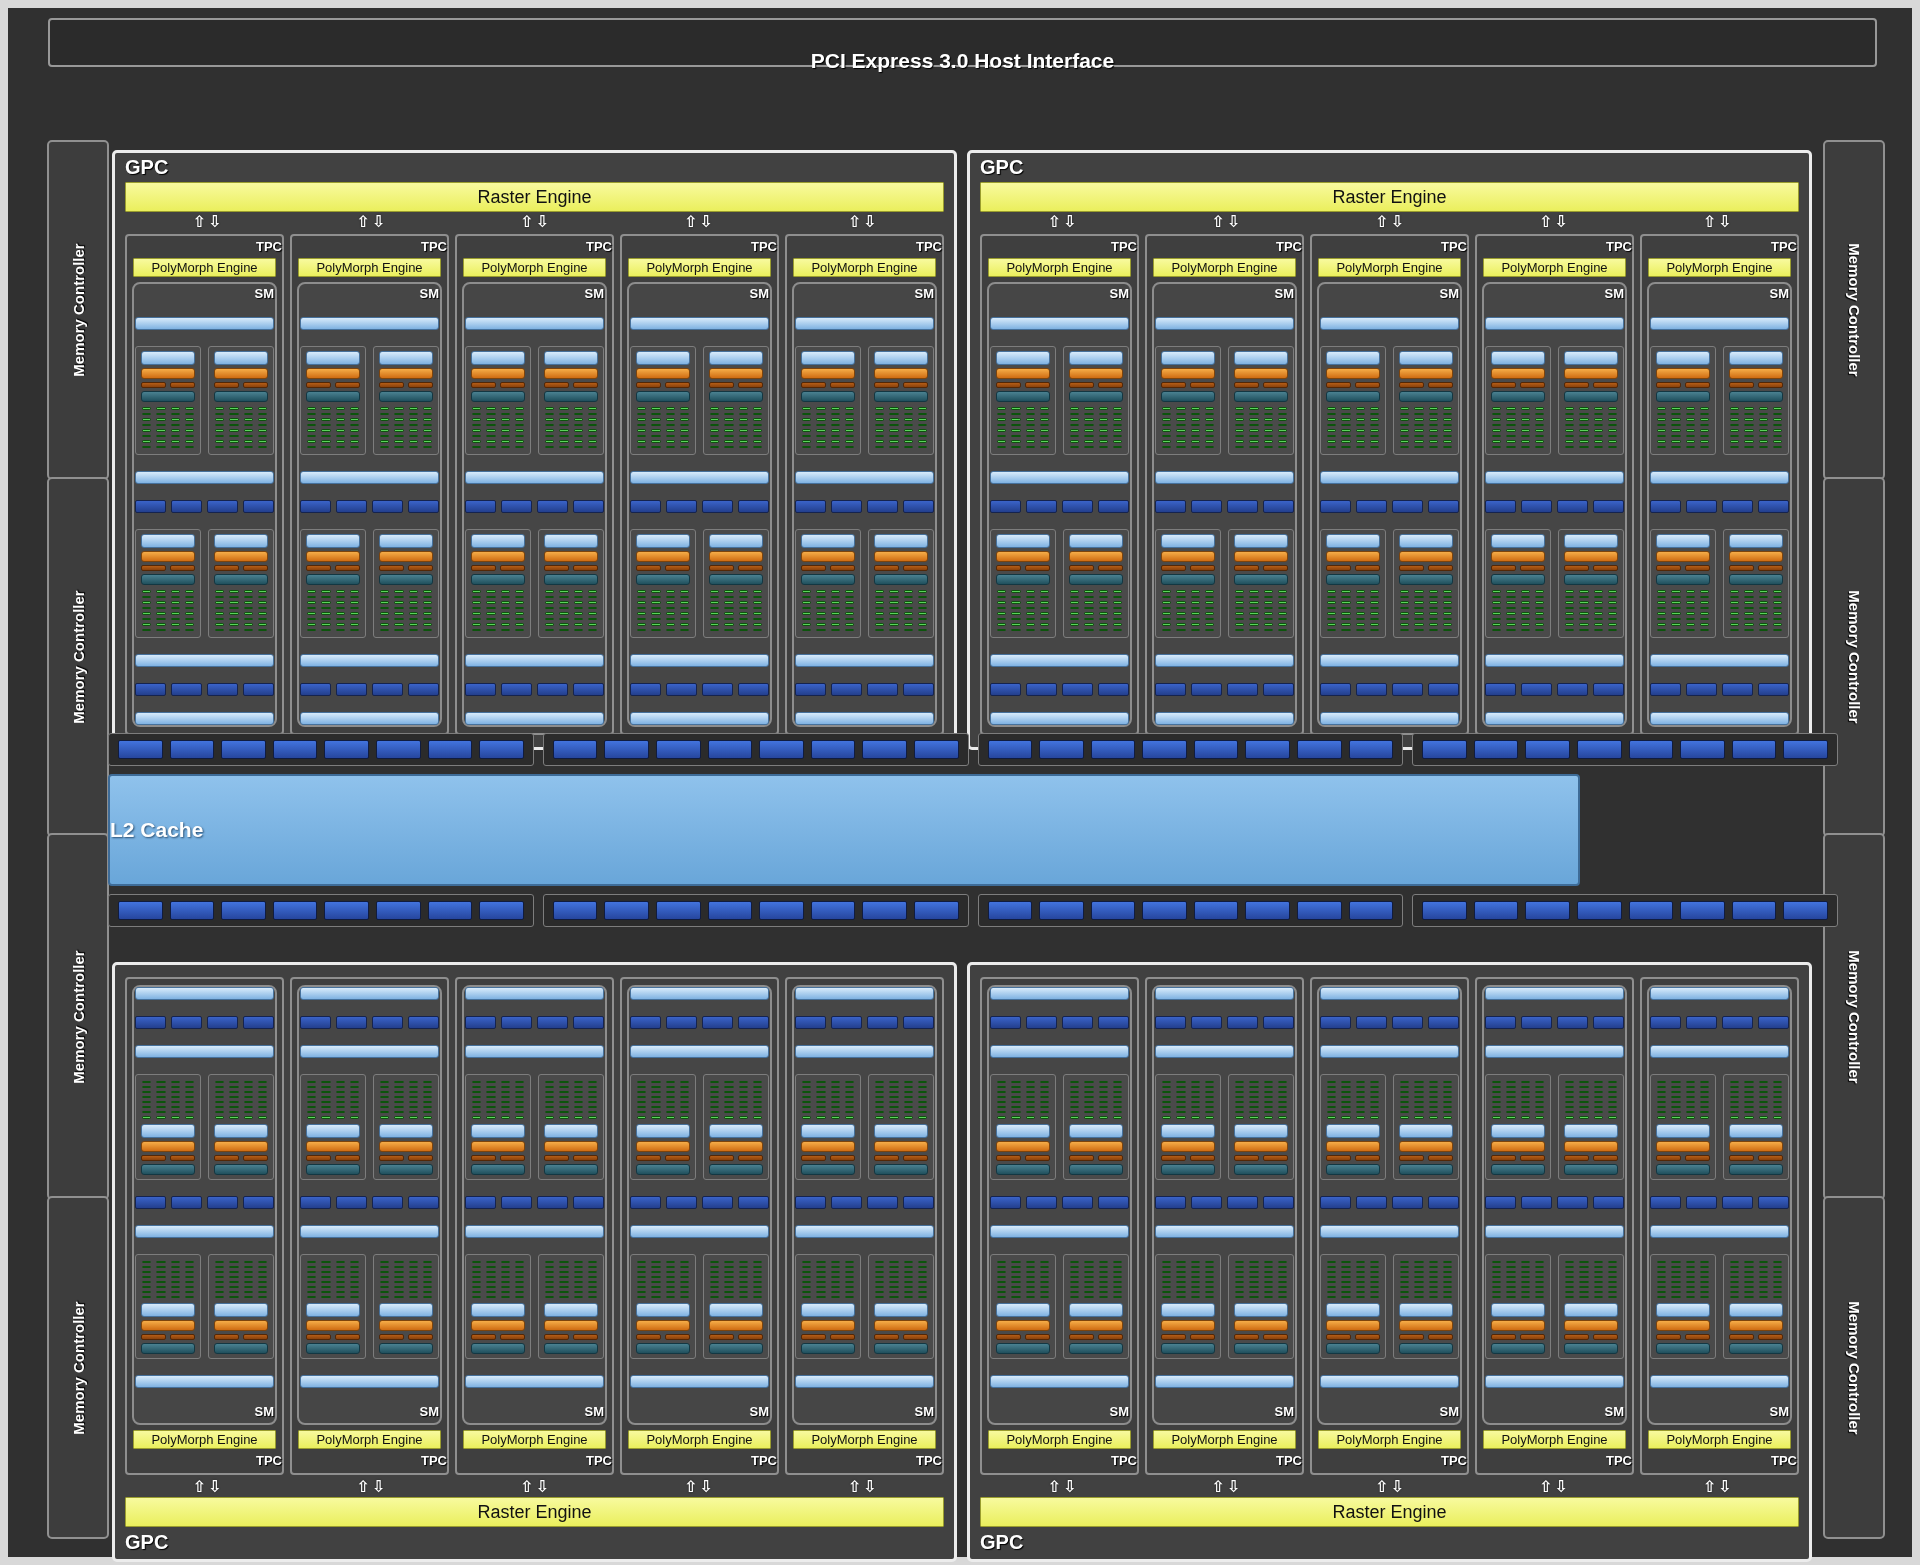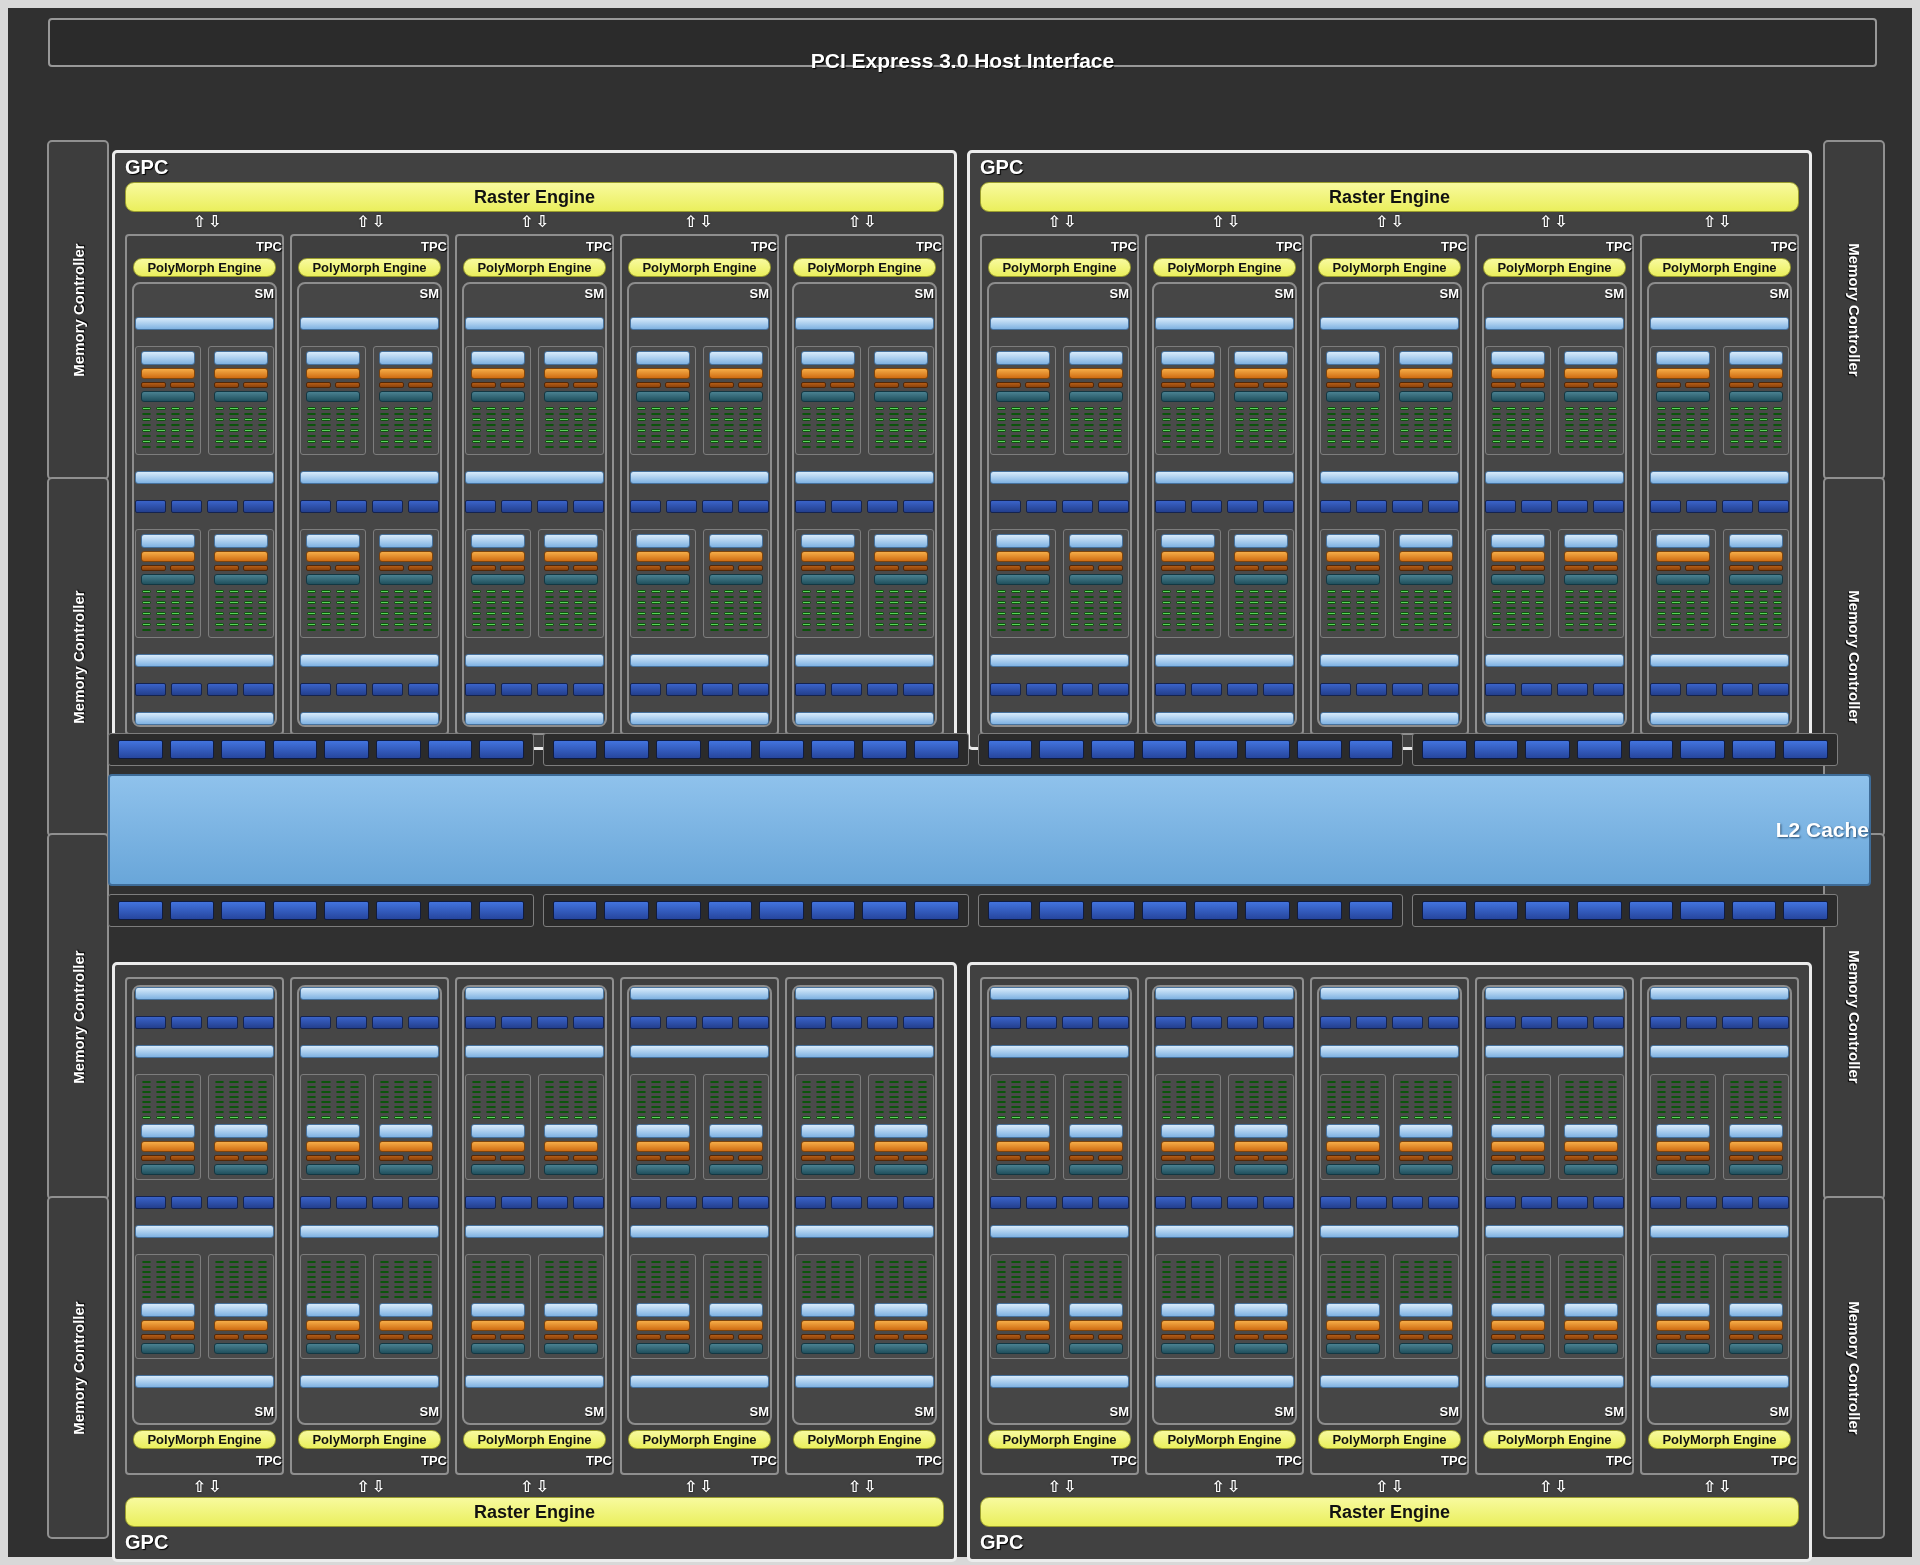--- a/index.html
+++ b/index.html
@@ -22,22 +22,22 @@
                     font-size:15px;font-weight:bold;text-shadow:1px 1px 1px #000;}
   .mc-left .mc-label{transform:translate(-50%,-50%) rotate(-90deg);}
   .mc-right .mc-label{transform:translate(-50%,-50%) rotate(90deg);}
 
   
   .gpc{position:absolute;width:845px;height:600px;background:#414141;border:3px solid #ececec;
        border-radius:5px;display:flex;flex-direction:column;box-sizing:border-box;margin-top:28px;}
   .gpc-label{height:24px;padding:3px 0 0 10px;color:#fff;font-size:20px;font-weight:bold;
              text-shadow:1px 1px 1px #000;flex:none;}
   .gpc.bottom .gpc-label{padding:2px 0 4px 10px;}
-  .ybar{background:linear-gradient(#f8fa9e,#eaef5d);border:1px solid #9a9d2e;border-radius:9px;
-        display:flex;align-items:center;justify-content:center;color:#111;font-weight:bold;flex:none;}
+  .ybar{background:linear-gradient(#f8fa9e,#eaef5d);border:1px solid #9a9d2e;border-radius:1px;
+        display:flex;align-items:center;justify-content:center;color:#111;font-weight:normal;flex:none;}
   .raster{height:28px;margin:2px 10px 0;font-size:18px;}
   .gpc.bottom .raster{margin:0 10px 2px;}
   .arrow-row{height:18px;margin:1px 10px;display:flex;flex:none;}
   .arrow-cell{flex:1;display:flex;align-items:center;justify-content:center;gap:2px;}
   .arrow-cell span{color:#fff;font-size:16px;font-weight:bold;line-height:14px;text-shadow:0 0 2px #222;}
   .tpc-row{flex:1;margin:2px 10px 12px;display:flex;gap:6px;text-align:right;}
   .gpc.bottom .tpc-row{margin:12px 10px 2px;}
 
   
   .tpc{flex:1;background:#3f3f3f;border:2px solid #8f8f8f;border-radius:4px;display:flex;
@@ -71,23 +71,23 @@
             border-radius:3px;flex:none;}
   .core-grid{flex:1;display:grid;grid-template-columns:repeat(4,1fr);grid-template-rows:repeat(8,1fr);
              gap:3px 5px;margin:2px 1px;}
   .core{background:linear-gradient(#8af08a,#2cb52c);border:1px solid #0c540c;border-radius:2px;}
 
   
   .xbar-row{position:absolute;left:100px;width:1730px;height:33px;display:flex;gap:9px;}
   .xbar-group{flex:1;background:#2b2b2b;border:1px solid #7d7d7d;border-radius:3px;display:flex;
               gap:7px;padding:6px 9px;box-sizing:border-box;}
   .xcell{flex:1;background:linear-gradient(#4273de,#26469e);border:1px solid #101c40;border-radius:2px;}
-  .l2-bar{position:absolute;left:100px;top:766px;width:1763px;height:112px;
+  .l2-bar{position:absolute;left:100px;top:766px;width:1472px;height:112px;
           background:linear-gradient(#8fc2ec,#69a6d9);border:2px solid #3e6c98;border-radius:4px;
-          display:flex;align-items:center;justify-content:flex-end;box-sizing:border-box;}
+          display:flex;align-items:center;justify-content:flex-start;box-sizing:border-box;}
   .l2-bar span{color:#fff;font-size:21px;font-weight:bold;text-shadow:1px 1px 2px #2a4f73;}
 </style>
 </head>
 <body>
 
 <div class="page">
   <div class="canvas">
 
     <div class="pci-bar">
       <span>PCI Express 3.0 Host Interface</span>

